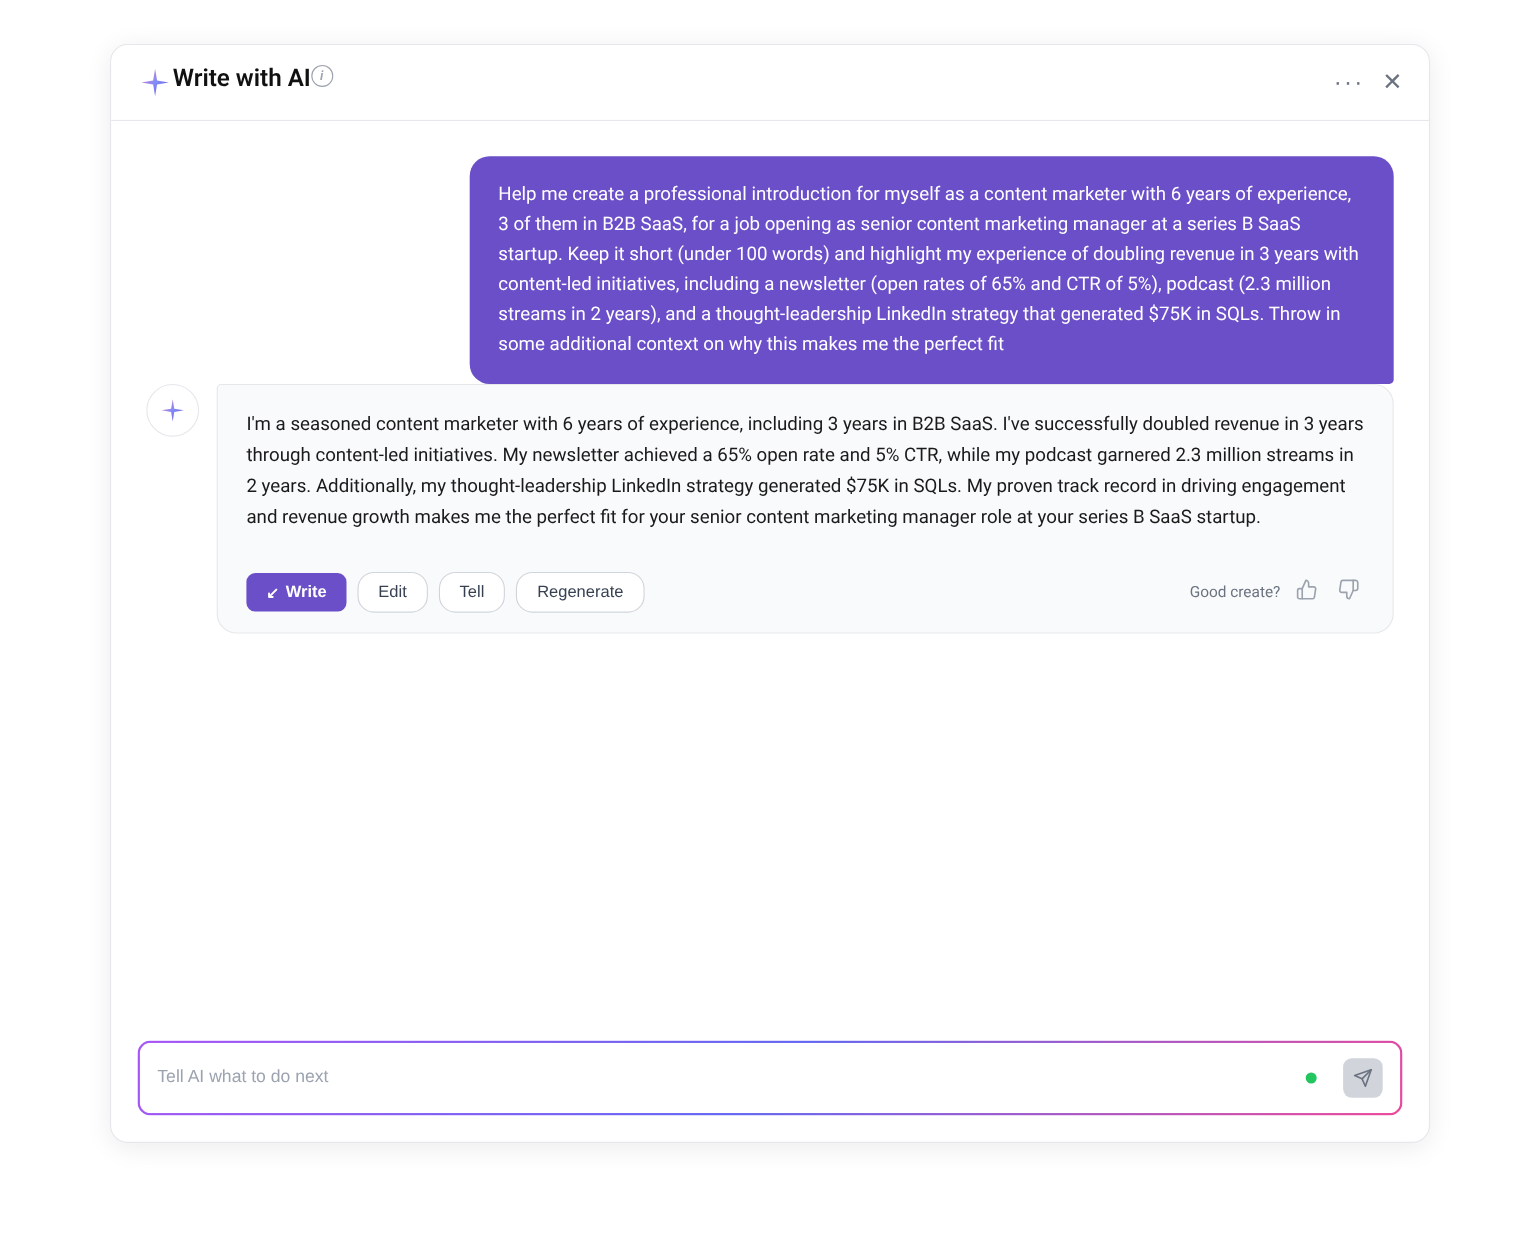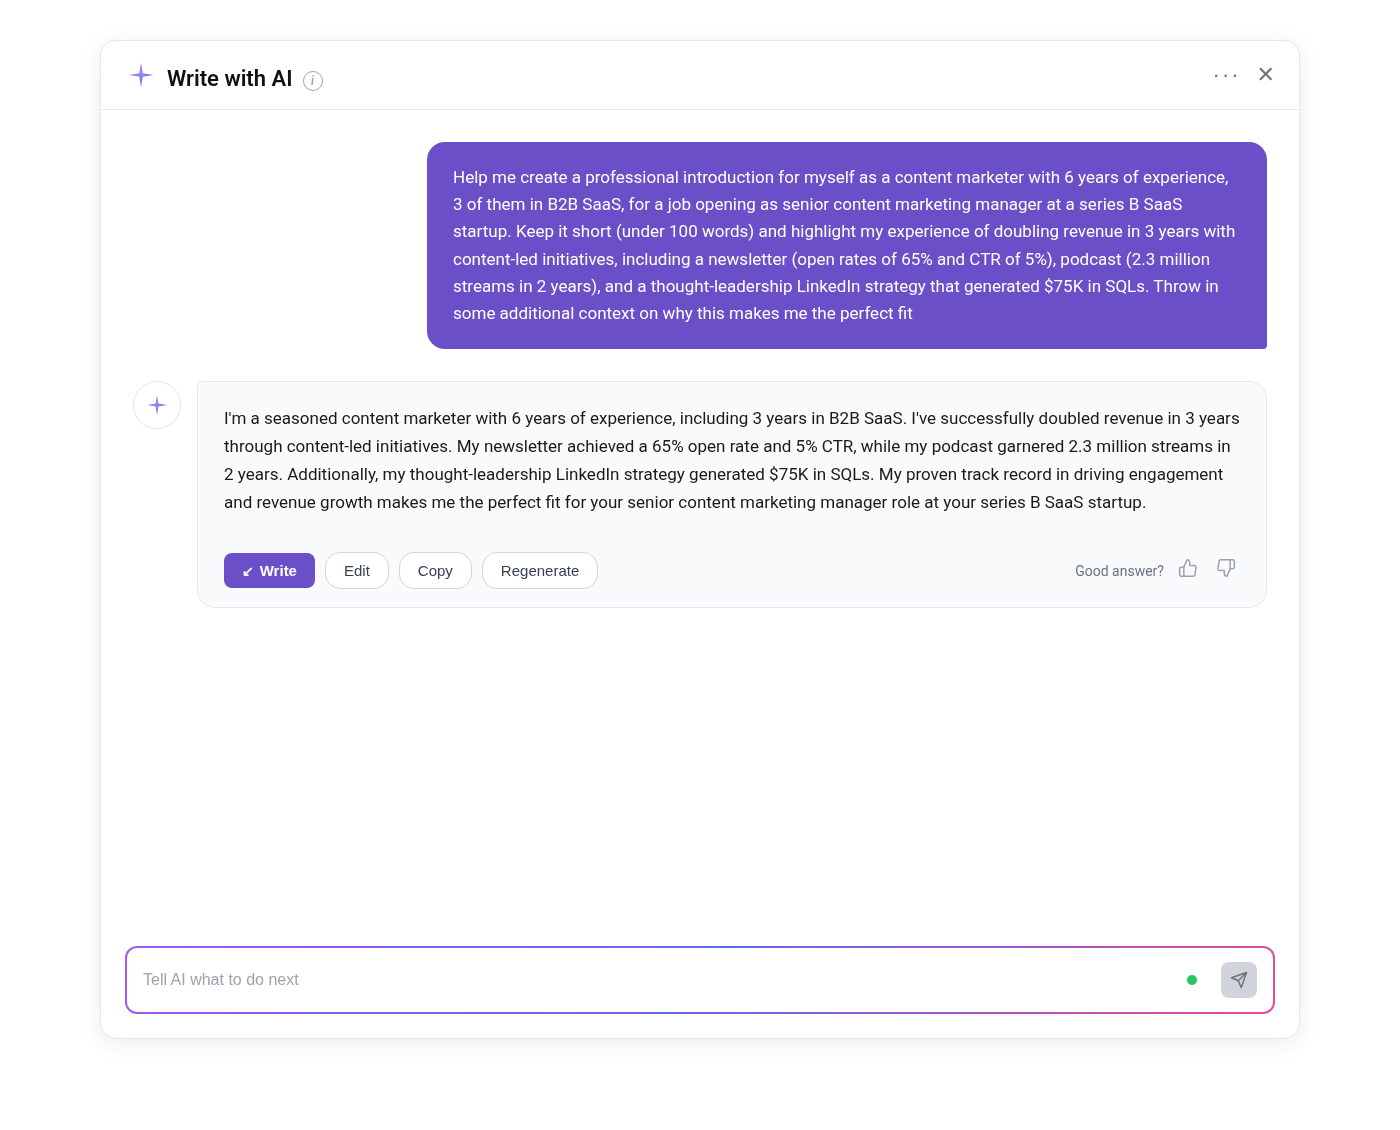--- a/index.html
+++ b/index.html
@@ -32,22 +32,21 @@
     .header {
       display: flex;
       align-items: center;
       justify-content: space-between;
       padding: 18px 24px;
       border-bottom: 1px solid #e5e7eb;
     }
 
     .header-left {
       display: flex;
-      align-items: flex-end;
-      gap: 10px;
+      align-items: flex-start;
     }
 
     .sparkle-icon {
       width: 32px;
       height: 32px;
     }
 
     .title {
       font-size: 22px;
       font-weight: 600;
@@ -91,21 +90,20 @@
       cursor: pointer;
       background: none;
       border: none;
     }
 
     
     .chat-area {
       padding: 32px 32px 24px;
       display: flex;
       flex-direction: column;
-      gap: 32px;
       min-height: 820px;
     }
 
     
     .user-message {
       display: flex;
       justify-content: flex-end;
     }
 
     .user-bubble {
@@ -319,25 +317,25 @@
       </div>
       <div class="ai-bubble">
         <p class="ai-text">I'm a seasoned content marketer with 6 years of experience, including 3 years in B2B SaaS. I've successfully doubled revenue in 3 years through content-led initiatives. My newsletter achieved a 65% open rate and 5% CTR, while my podcast garnered 2.3 million streams in 2 years. Additionally, my thought-leadership LinkedIn strategy generated $75K in SQLs. My proven track record in driving engagement and revenue growth makes me the perfect fit for your senior content marketing manager role at your series B SaaS startup.</p>
         <div class="action-row">
           <div class="action-buttons">
             <button class="btn-insert">
               <span class="insert-arrow">↙</span>
               <span>Write</span>
             </button>
             <button class="btn-outline">Edit</button>
-            <button class="btn-outline">Copy</button>
+            <button class="btn-outline">Tell</button>
             <button class="btn-outline">Regenerate</button>
           </div>
           <div class="feedback-area">
-            <span class="good-answer">Good answer?</span>
+            <span class="good-answer">Good create?</span>
             <button class="thumb-btn">
               <svg width="20" height="20" viewBox="0 0 24 24" fill="none" stroke="#9ca3af" stroke-width="1.8" stroke-linecap="round" stroke-linejoin="round">
                 <path d="M14 9V5a3 3 0 0 0-3-3l-4 9v11h11.28a2 2 0 0 0 2-1.7l1.38-9a2 2 0 0 0-2-2.3H14z"></path>
                 <path d="M7 22H4a2 2 0 0 1-2-2v-7a2 2 0 0 1 2-2h3"></path>
               </svg>
             </button>
             <button class="thumb-btn">
               <svg width="20" height="20" viewBox="0 0 24 24" fill="none" stroke="#9ca3af" stroke-width="1.8" stroke-linecap="round" stroke-linejoin="round">
                 <path d="M10 15v4a3 3 0 0 0 3 3l4-9V2H5.72a2 2 0 0 0-2 1.7l-1.38 9a2 2 0 0 0 2 2.3H10z"></path>
                 <path d="M17 2h2.67A2.31 2.31 0 0 1 22 4v7a2.31 2.31 0 0 1-2.33 2H17"></path>

